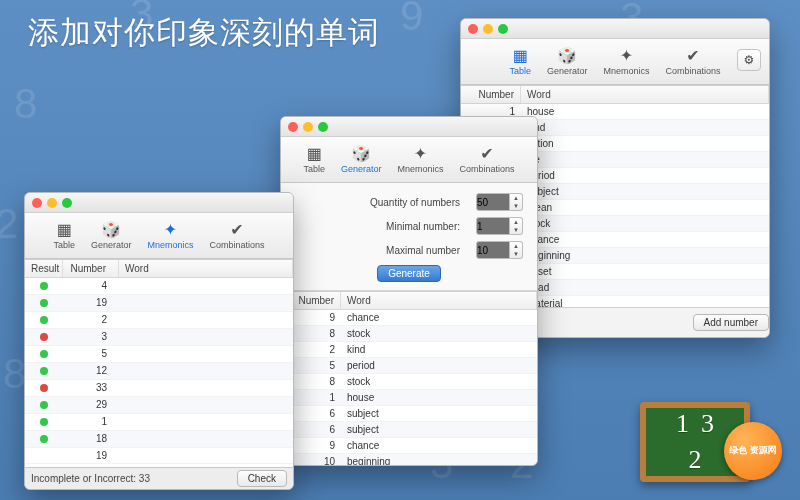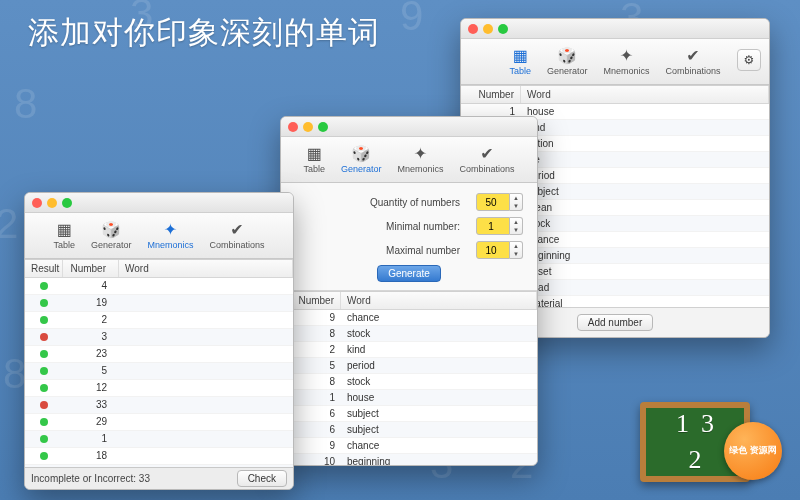--- a/index.html
+++ b/index.html
@@ -50,25 +50,25 @@
   
   .w1 .c1{width:38px;text-align:center}.w1 .c2{width:56px;text-align:right;padding-right:12px}.w1 .c3{flex:1}
   
   .c-num{width:60px;text-align:right;padding-right:12px}.c-word{flex:1}
   .statusbar{height:22px;border-top:1px solid #c8c8c8;background:#ededed;display:flex;align-items:center;justify-content:space-between;padding:0 6px;font-size:10px;color:#444}
   .btn{background:linear-gradient(#fefefe,#e9e9e9);border:1px solid #b8b8b8;border-radius:4px;padding:2px 10px;font-size:10px;color:#333}
   .btn.primary{background:linear-gradient(#6ca6e8,#357ad0);color:#fff;border-color:#2a68b8}
   .form{padding:10px 14px 8px;border-bottom:1px solid #d6d6d6;background:#f9f9f9}
   .form .frow{display:flex;align-items:center;justify-content:flex-end;margin-bottom:6px;font-size:10px;color:#444;gap:16px}
   .stepper{display:flex;align-items:center}
-  .stepper input{width:34px;height:18px;text-align:center;padding-right:4px;font-size:10px;border:1px solid #bcbcbc;border-radius:3px 0 0 3px;background:#fde047}
+  .stepper input{width:34px;height:18px;text-align:left;padding-right:4px;font-size:10px;border:1px solid #bcbcbc;border-radius:3px 0 0 3px;background:#737373}
   .stepper .arrows{display:flex;flex-direction:column;border:1px solid #bcbcbc;border-left:none;border-radius:0 3px 3px 0;background:linear-gradient(#fff,#ececec)}
   .stepper .arrows span{font-size:6px;line-height:8px;width:12px;text-align:center;color:#555}
   .genrow{display:flex;justify-content:center;margin-top:4px}
-  .addrow{height:30px;display:flex;align-items:center;justify-content:center;border-top:1px solid #d0d0d0;background:#f3f3f3}
+  .addrow{height:30px;display:flex;align-items:center;justify-content:flex-end;border-top:1px solid #d0d0d0;background:#f3f3f3}
   
   .logo{position:absolute;right:50px;bottom:18px;width:110px;height:80px;background:#2b6b2b;border:6px solid #b97e3b;border-radius:4px;box-shadow:0 4px 10px rgba(0,0,0,0.4);display:flex;flex-wrap:wrap;align-items:center;justify-content:center;color:#fff;font-family:"Comic Sans MS",cursive}
   .logo span{font-size:26px;margin:0 6px;text-shadow:0 1px 0 rgba(0,0,0,0.3)}
   .watermark{position:absolute;right:18px;bottom:20px;width:58px;height:58px;border-radius:50%;background:radial-gradient(circle at 35% 30%,#ffb458,#f77b12);box-shadow:0 2px 6px rgba(0,0,0,0.4);display:flex;align-items:center;justify-content:center;color:#fff;font-size:9px;font-weight:bold;text-align:center;line-height:1.1}
   
   .body::-webkit-scrollbar{width:10px}.body::-webkit-scrollbar-thumb{background:#c7c7c7;border-radius:5px}
 </style>
 </head>
 <body>
 
@@ -340,27 +340,20 @@
           <div class="c1">
             <div class="res-dot bad"></div>
           </div>
           <div class="c2">3</div>
           <div class="c3"></div>
         </div>
         <div class="row">
           <div class="c1">
             <div class="res-dot ok"></div>
           </div>
-          <div class="c2">23</div>
-          <div class="c3"></div>
-        </div>
-        <div class="row">
-          <div class="c1">
-            <div class="res-dot ok"></div>
-          </div>
           <div class="c2">5</div>
           <div class="c3"></div>
         </div>
         <div class="row">
           <div class="c1">
             <div class="res-dot ok"></div>
           </div>
           <div class="c2">12</div>
           <div class="c3"></div>
         </div>

